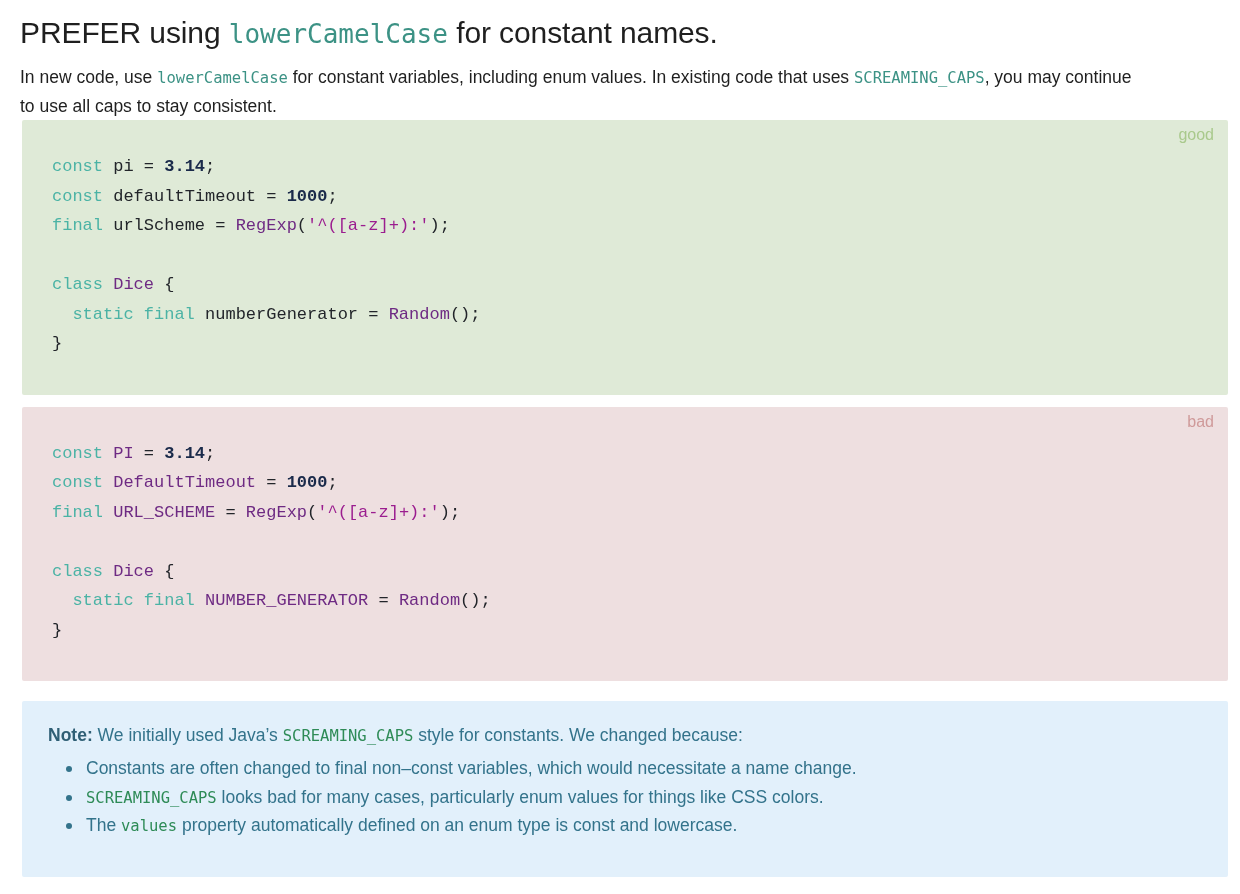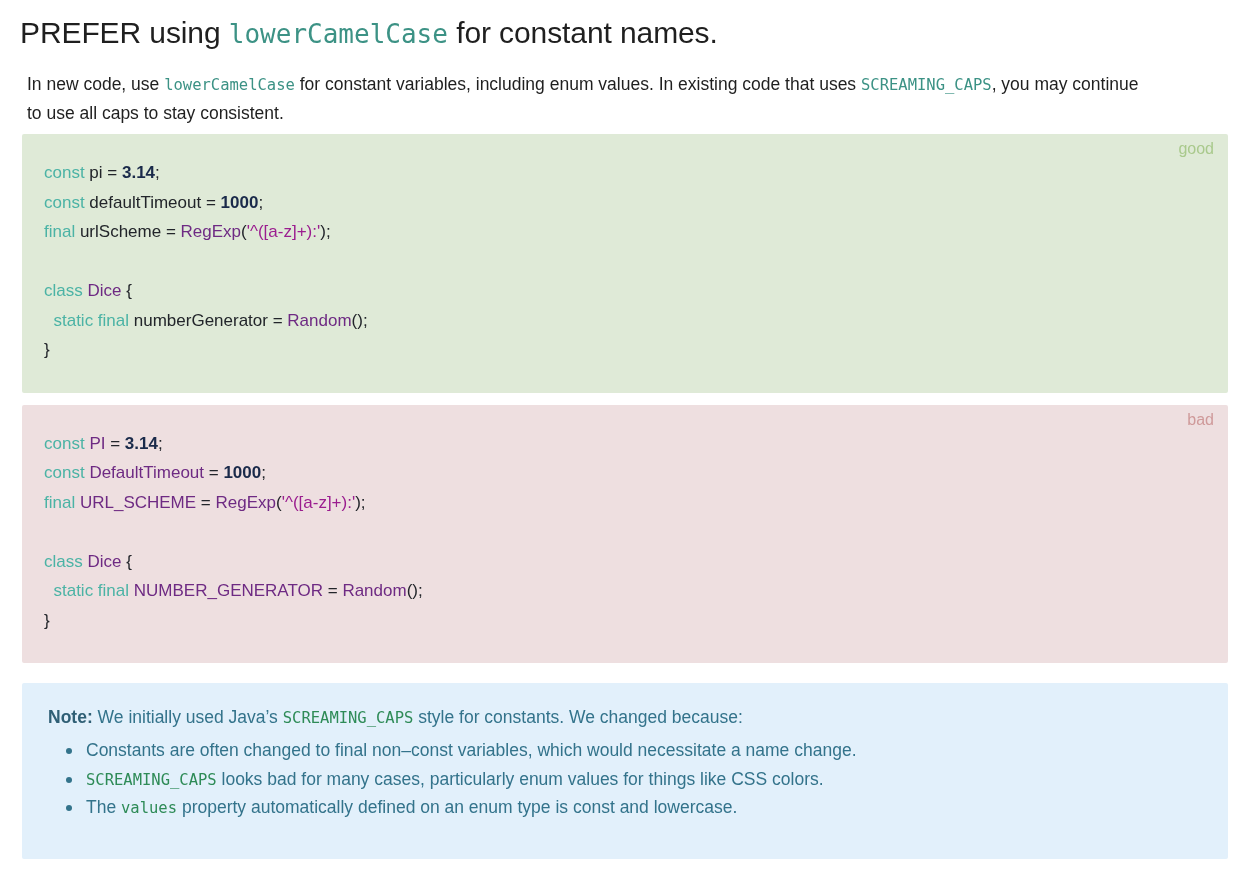--- a/index.html
+++ b/index.html
@@ -49,21 +49,21 @@
   }
   .page-title .code{
     font-family:"DejaVu Sans Mono", monospace;
     font-size:26px;
     color:var(--accent-teal);
     letter-spacing:0;
   }
 
   
   .intro{
-    margin:7px;
+    margin:0;
     padding:11px 20px 0 20px;
     font-size:17.5px;
     line-height:1.62;
     color:#1f1f1f;
     max-width:1160px;
   }
   .intro .code{
     font-family:"DejaVu Sans Mono", monospace;
     font-size:15.5px;
     color:var(--accent-teal);
@@ -85,22 +85,22 @@
     right:14px;
     font-family:"Liberation Sans", sans-serif;
     font-size:16px;
     line-height:1;
     font-weight:400;
   }
   .codeblock.good .cb-label{ color:var(--good-label); }
   .codeblock.bad  .cb-label{ color:var(--bad-label);  }
 
   pre.code{
-    margin:8px;
-    font-family:Liberation Sans, sans-serif;
+    margin:16px;
+    font-family:Liberation Mono, monospace;
     font-size:17px;
     line-height:29.5px;
     color:var(--plain);
     white-space:pre;
     tab-size:2;
   }
   .tk-kw   { color:var(--kw); }
   .tk-cls  { color:var(--cls); font-weight:400; }
   .tk-str  { color:var(--str); }
   .tk-num  { color:var(--num); font-weight:700; }

